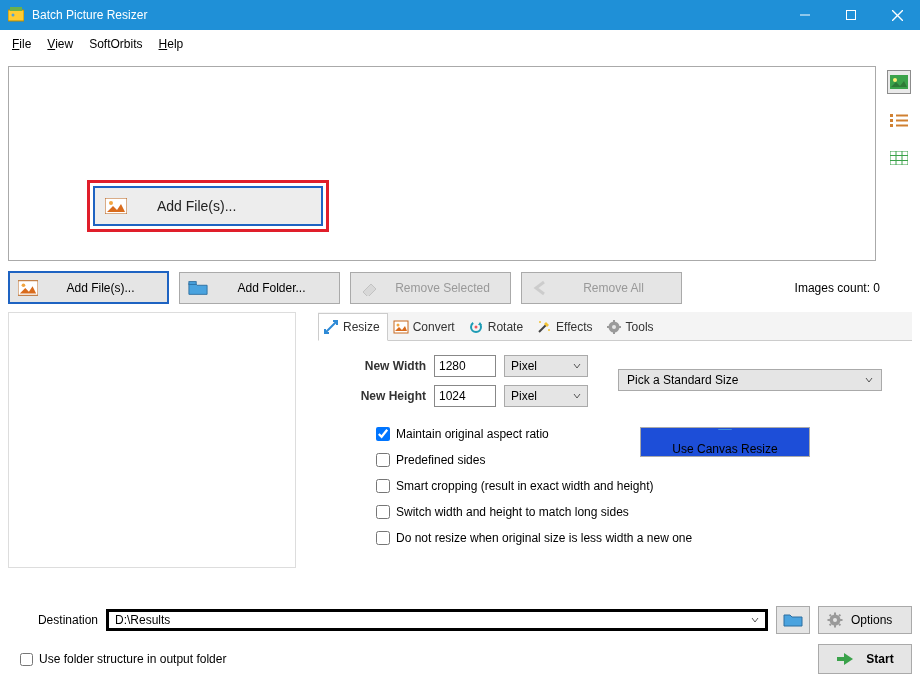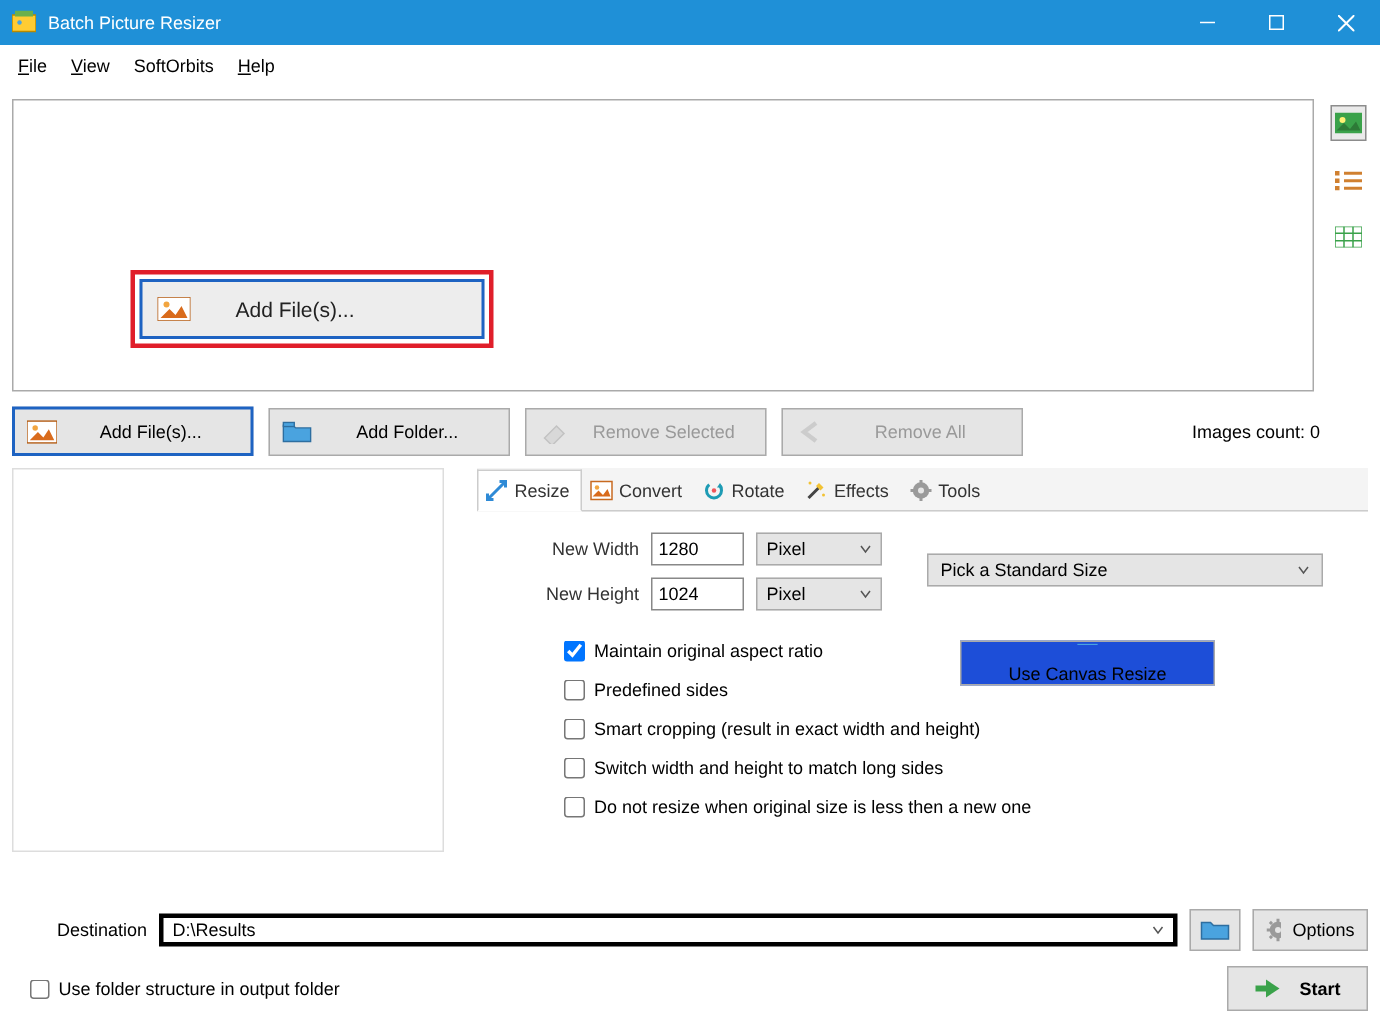--- a/index.html
+++ b/index.html
@@ -52,35 +52,35 @@
 
 
 .tabs { display: flex; border-bottom: 1px solid #ccc; background: #f4f4f4; }
 .tab { padding: 5px 7px 5px 4px; display: flex; align-items: center; gap: 4px; border: 1px solid transparent; border-bottom: none; font-size: 12px; color: #333; }
 .tab.active { background: #fff; border: 1px solid #ccc; border-bottom: 1px solid #fff; position: relative; top: 1px; }
 .tab svg { width: 16px; height: 16px; }
 
 
 .form-area { padding: 14px 8px 4px 32px; }
 .form-row { display: flex; align-items: center; margin-bottom: 8px; gap: 8px; }
-.form-label { width: 76px; text-align: right; font-size: 12px; color: #333; }
+.form-label { width: 76px; text-align: right; font-size: 12px; color: #333; font-weight: bold; }
 .num-input { width: 62px; height: 22px; padding: 2px 4px; border: 1px solid #888; font-size: 12px; }
 .unit-select { width: 84px; height: 22px; border: 1px solid #aaa; background: #e5e5e5; font-size: 12px; display: flex; align-items: center; padding: 0 6px; justify-content: space-between; }
 .std-size { width: 264px; height: 22px; border: 1px solid #aaa; background: #e5e5e5; font-size: 12px; display: flex; align-items: center; padding: 0 8px; justify-content: space-between; }
 .chk-row { display: flex; align-items: flex-end; gap: 6px; margin: 12px 0 0 -14px; font-size: 12px; padding-left: 40px; }
 .chk-row input[type=checkbox] { width: 14px; height: 14px; }
 .canvas-btn { border: 1px solid #aaa; background: #1d4ed8; width: 170px; height: 30px; display: flex; align-items: center; justify-content: center; gap: 12px; font-size: 12px; flex-direction: column; }
 
 
 .bottom { position: absolute; left: 8px; right: 8px; bottom: 8px; }
 .dest-row { display: flex; align-items: center; gap: 8px; margin-bottom: 10px; }
 .dest-label { width: 90px; text-align: right; font-size: 12px; }
 .dest-input { flex: 1; height: 22px; border: 3px solid #000000; background: #fff; display: flex; align-items: center; padding: 0 6px; justify-content: space-between; font-size: 12px; }
 .browse-btn { width: 34px; height: 28px; border: 1px solid #aaa; background: #e5e5e5; display: flex; align-items: center; justify-content: center; }
-.options-btn { width: 77px; height: 28px; border: 1px solid #aaa; background: #e5e5e5; display: flex; align-items: center; padding: 0 8px; gap: 8px; font-size: 12px; }
+.options-btn { width: 94px; height: 28px; border: 1px solid #aaa; background: #e5e5e5; display: flex; align-items: center; padding: 0 8px; gap: 8px; font-size: 12px; }
 .chk-output { display: flex; align-items: center; gap: 6px; font-size: 12px; margin-left: 12px; }
 .start-btn { width: 94px; height: 30px; border: 1px solid #aaa; background: #e5e5e5; display: flex; align-items: center; justify-content: center; gap: 12px; font-weight: bold; font-size: 12px; }
 
 .chev { width: 8px; height: 8px; }
 </style>
 </head>
 <body>
 
 <div class="titlebar">
   <svg class="app-icon" viewBox="0 0 16 16">
@@ -301,21 +301,21 @@
         <div class="chk-row">
             <input type="checkbox" style="">
             <span>Smart cropping (result in exact width and height)</span>
           </div>
         <div class="chk-row">
             <input type="checkbox" style="">
             <span>Switch width and height to match long sides</span>
           </div>
         <div class="chk-row">
             <input type="checkbox" style="">
-            <span>Do not resize when original size is less then a new one</span>
+            <span>Do not resize when original size is less width a new one</span>
           </div>
       </div>
     </div>
   </div>
 </div>
 
 <div class="bottom">
   <div class="dest-row">
     <div class="dest-label">Destination</div>
     <div class="dest-input">

